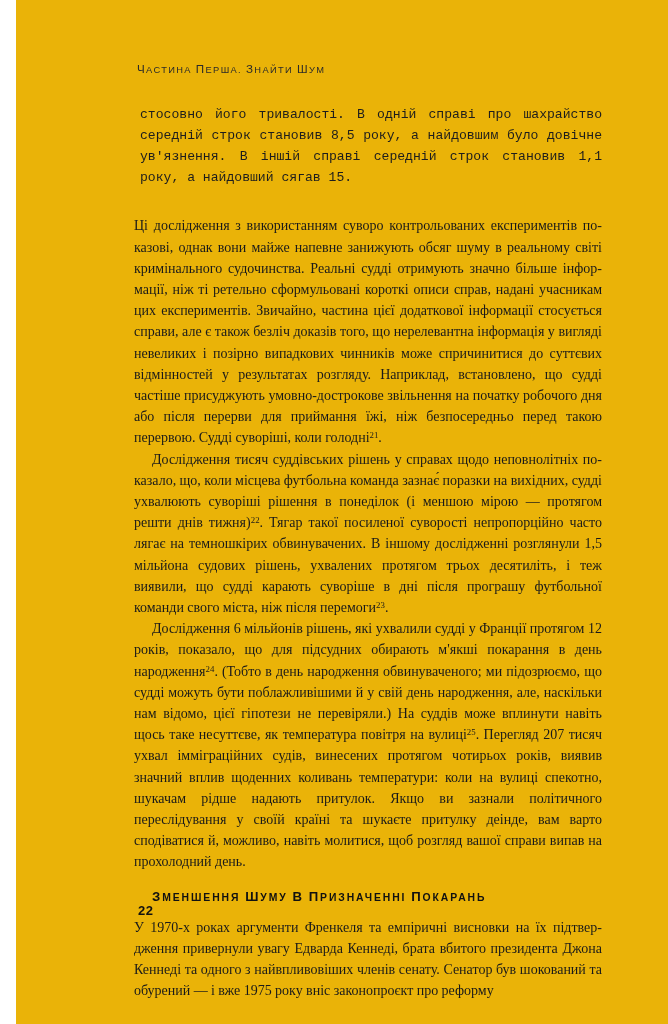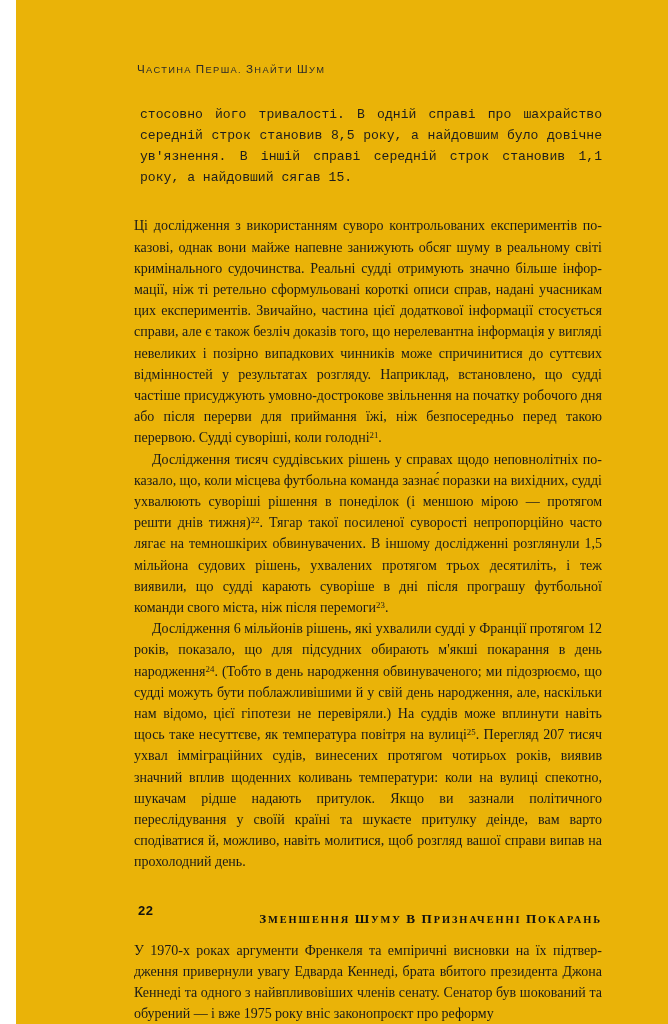--- a/index.html
+++ b/index.html
@@ -67,29 +67,28 @@
   }
   p.body.indent {
     text-indent: 18px;
   }
   sup {
     font-size: 0.63em;
     vertical-align: 0.46em;
     line-height: 0;
   }
   .section-heading {
-    font-family: Liberation Serif, serif;
+    font-family: Liberation Sans, sans-serif;
     font-weight: bold;
     font-size: 10.4px;
     letter-spacing: 1.9px;
     text-transform: uppercase;
     color: #111111;
-    margin: 38px 0 13px 18px;
+    margin: 16px 0 13px 18px;
     white-space: nowrap;
-    text-align: right;
   }
   .section-heading .cap {
     font-size: 13.2px;
   }
   .page-number {
     position: absolute;
     left: 122px;
     top: 903px;
     font-family: "Liberation Sans", "DejaVu Sans", sans-serif;
     font-weight: bold;

